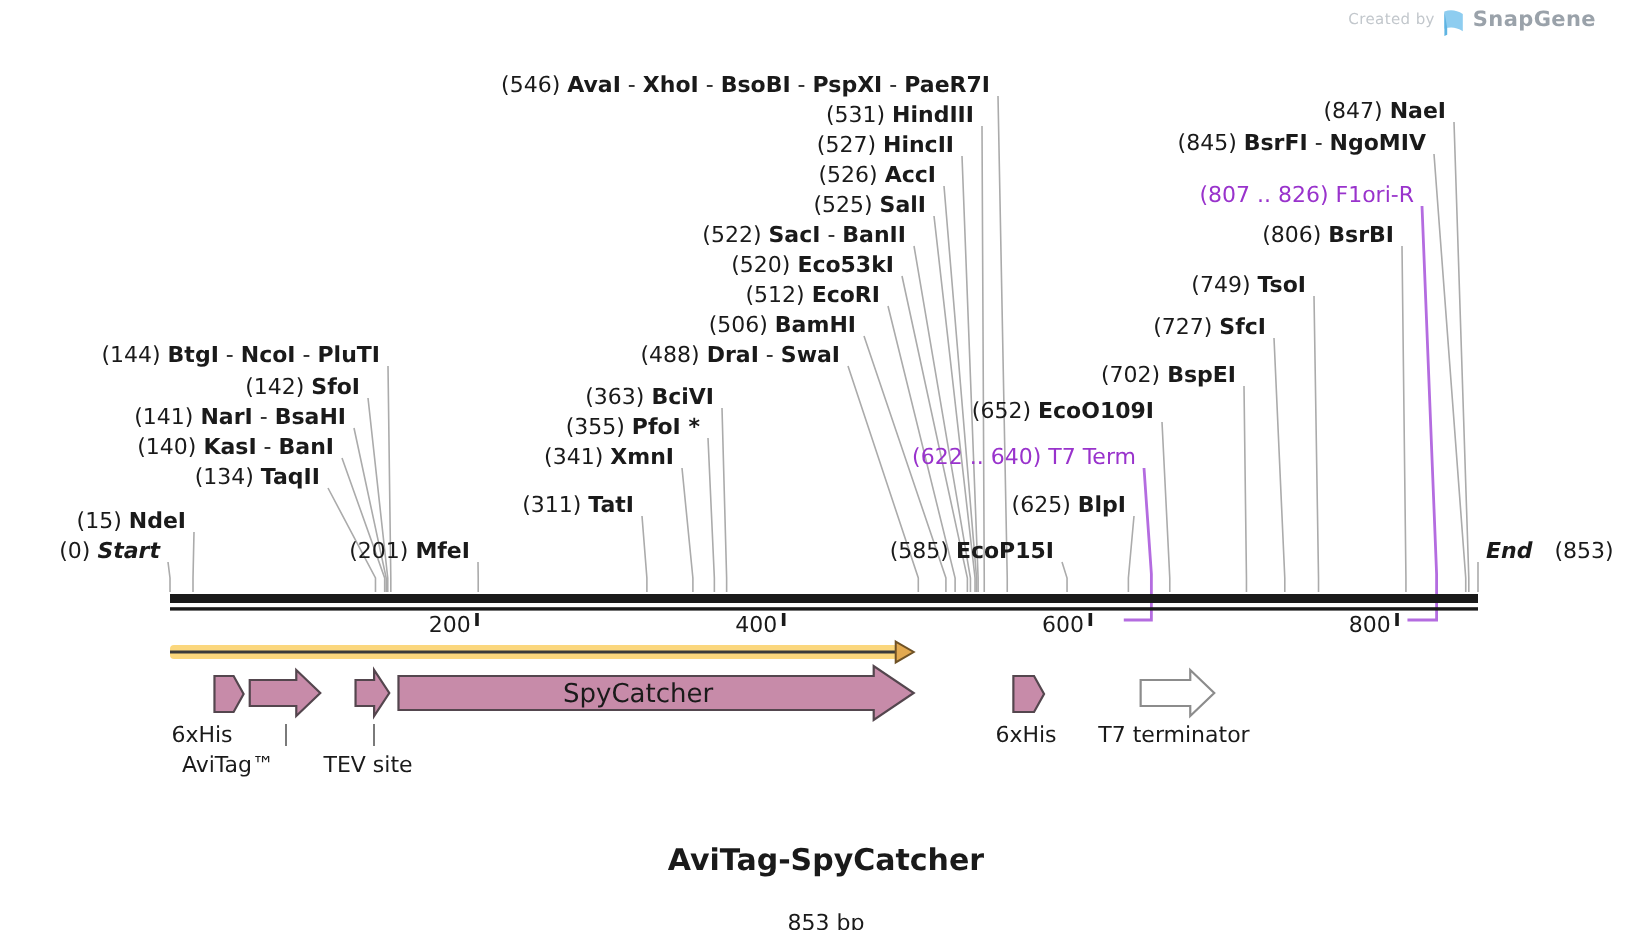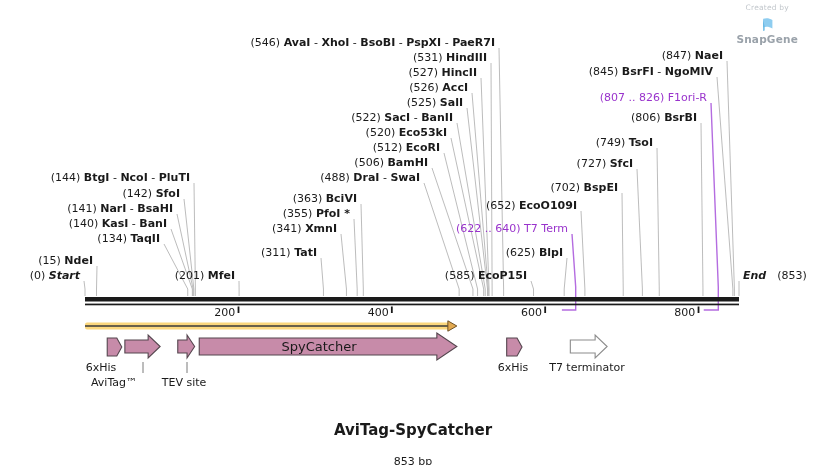--- a/index.html
+++ b/index.html
@@ -3,21 +3,20 @@
 <meta charset="utf-8">
 <style>
   html,body{margin:0;padding:0;background:#ffffff;}
   .canvas{
     position:relative;width:826px;height:465px;background:#ffffff;overflow:hidden;
     font-family:"DejaVu Sans","Liberation Sans",sans-serif;color:#1a1a1a;
   }
   .watermark{
     position:absolute;top:3px;right:28px;display:flex;align-items:center;gap:4px;
     user-select:none;
-    flex-direction:column;
   }
   .watermark .created{font-size:7.5px;color:#c2c7cc;letter-spacing:.2px;}
   .watermark .brand{font-size:10.5px;font-weight:bold;color:#9aa2aa;letter-spacing:.2px;}
   .logo{width:11px;height:13px;display:inline-block;}
   #map{position:absolute;left:0;top:0;}
   .title-block{position:absolute;left:0;right:0;top:422px;text-align:center;}
   .map-title{font-size:15px;font-weight:bold;margin:0;line-height:1.1;}
   .map-subtitle{font-size:11px;margin-top:16px;}
 </style>
 </head>

